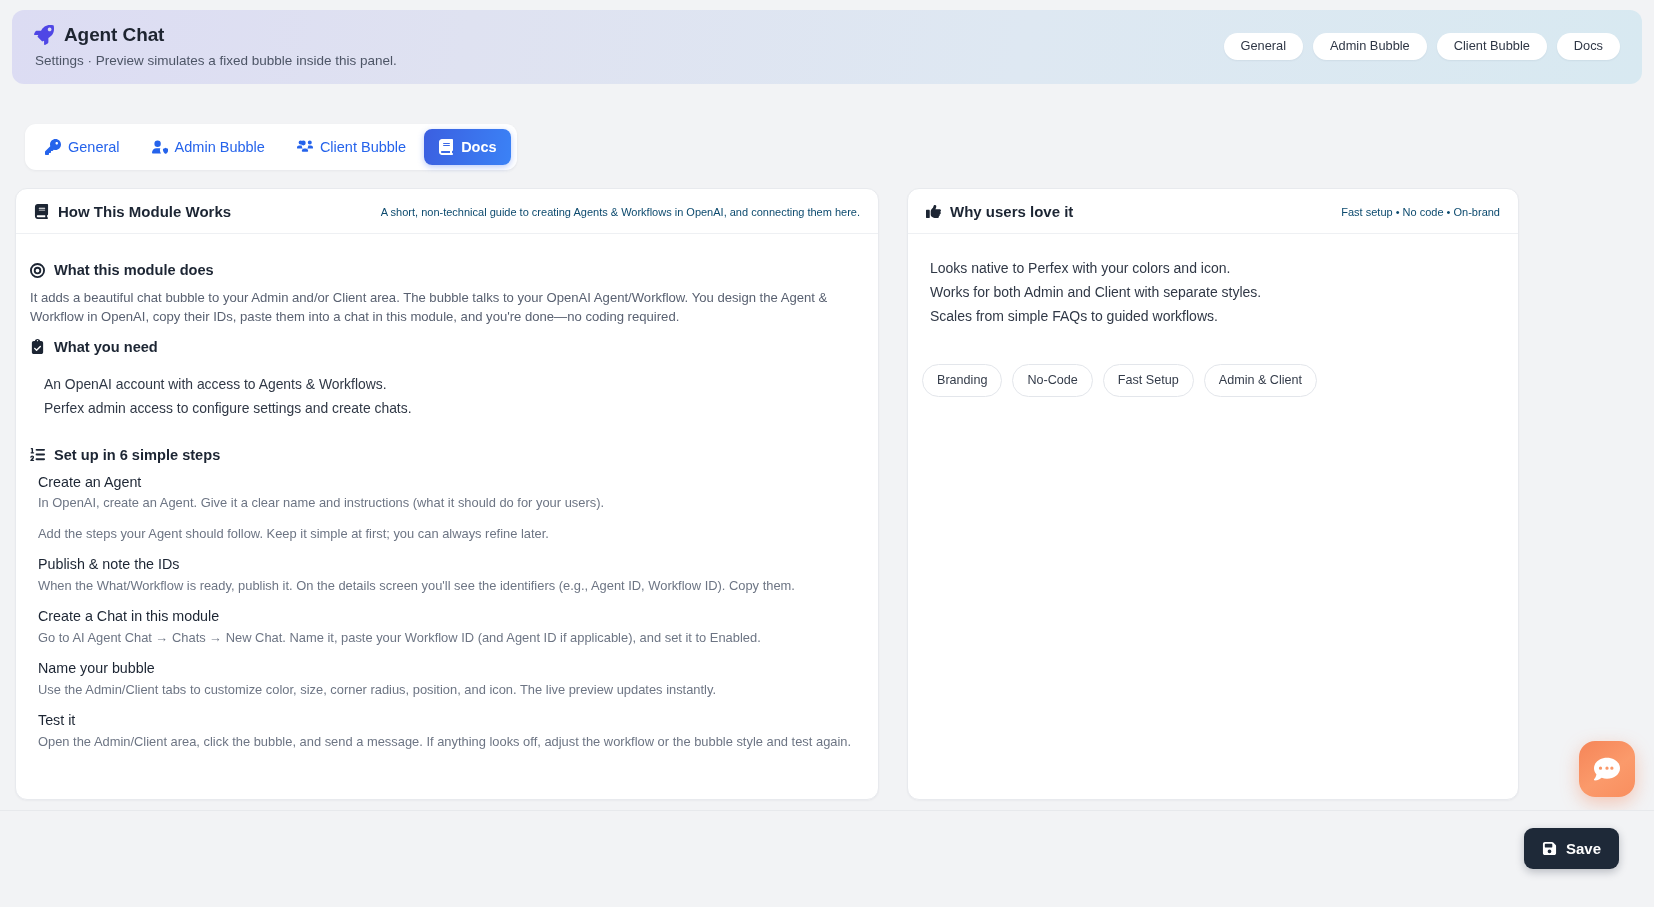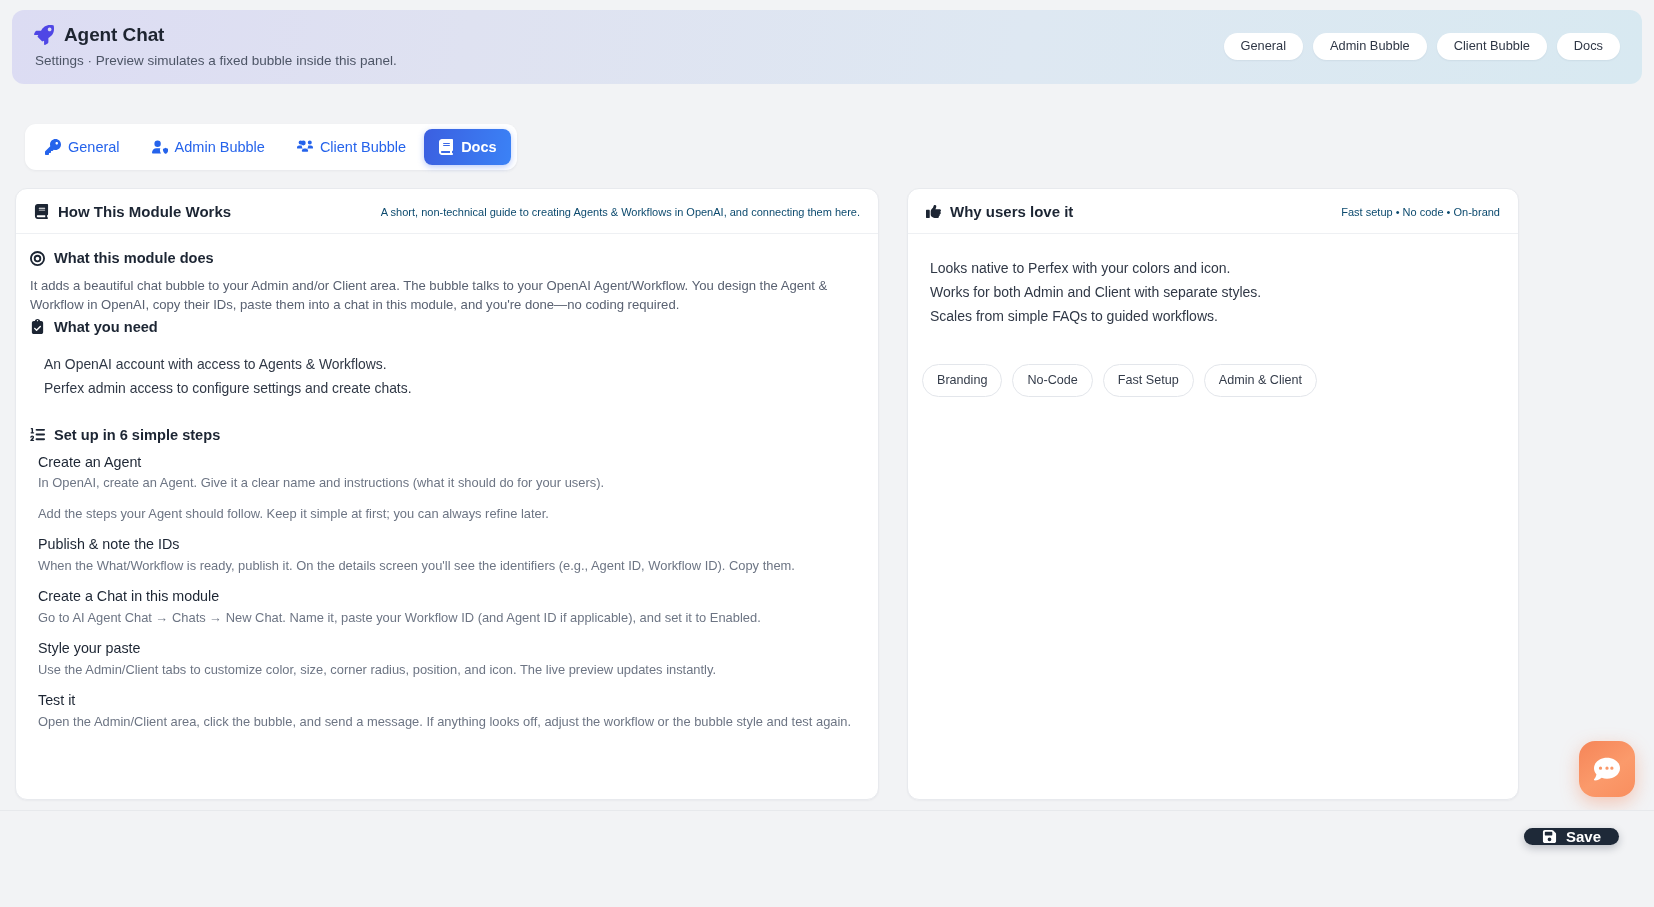--- a/index.html
+++ b/index.html
@@ -143,20 +143,21 @@
 
   .card-body { padding: 16px 18px 20px 14px; }
 
   .sec-title {
     display: flex;
     align-items: center;
     gap: 9px;
     font-size: 14.6px;
     font-weight: bold;
     color: #1c2533;
+    margin-top: 12px;
     margin-bottom: 10px;
   }
   .sec-title svg { width: 15px; height: 15px; display: block; flex: 0 0 auto; }
 
   .para {
     font-size: 13.1px;
     line-height: 1.48;
     color: #596171;
     max-width: 812px;
     margin-bottom: 4px;
@@ -238,21 +239,21 @@
     position: absolute;
     right: 35px;
     top: 17px;
     display: flex;
     align-items: center;
     gap: 9px;
     background: #1e2938;
     color: #ffffff;
     border: none;
     border-radius: 9px;
-    padding: 0 18px;
+    padding: 12px 18px;
     font-size: 15px;
     font-weight: bold;
     font-family: "Liberation Sans", sans-serif;
     cursor: pointer;
     box-shadow: 0 3px 8px rgba(15,23,42,.25);
   }
   .save-btn svg { width: 15px; height: 15px; display: block; }
 </style>
 </head>
 <body>
@@ -358,21 +359,21 @@
           </li>
           <li>
             <div class="step-title">Publish &amp; note the IDs</div>
             <div class="step-desc">When the What/Workflow is ready, publish it. On the details screen you'll see the identifiers (e.g., Agent ID, Workflow ID). Copy them.</div>
           </li>
           <li>
             <div class="step-title">Create a Chat in this module</div>
             <div class="step-desc">Go to AI Agent Chat → Chats → New Chat. Name it, paste your Workflow ID (and Agent ID if applicable), and set it to Enabled.</div>
           </li>
           <li>
-            <div class="step-title">Style your paste</div>
+            <div class="step-title">Name your bubble</div>
             <div class="step-desc">Use the Admin/Client tabs to customize color, size, corner radius, position, and icon. The live preview updates instantly.</div>
           </li>
           <li>
             <div class="step-title">Test it</div>
             <div class="step-desc">Open the Admin/Client area, click the bubble, and send a message. If anything looks off, adjust the workflow or the bubble style and test again.</div>
           </li>
         </ol>
 
       </div>
     </div>

